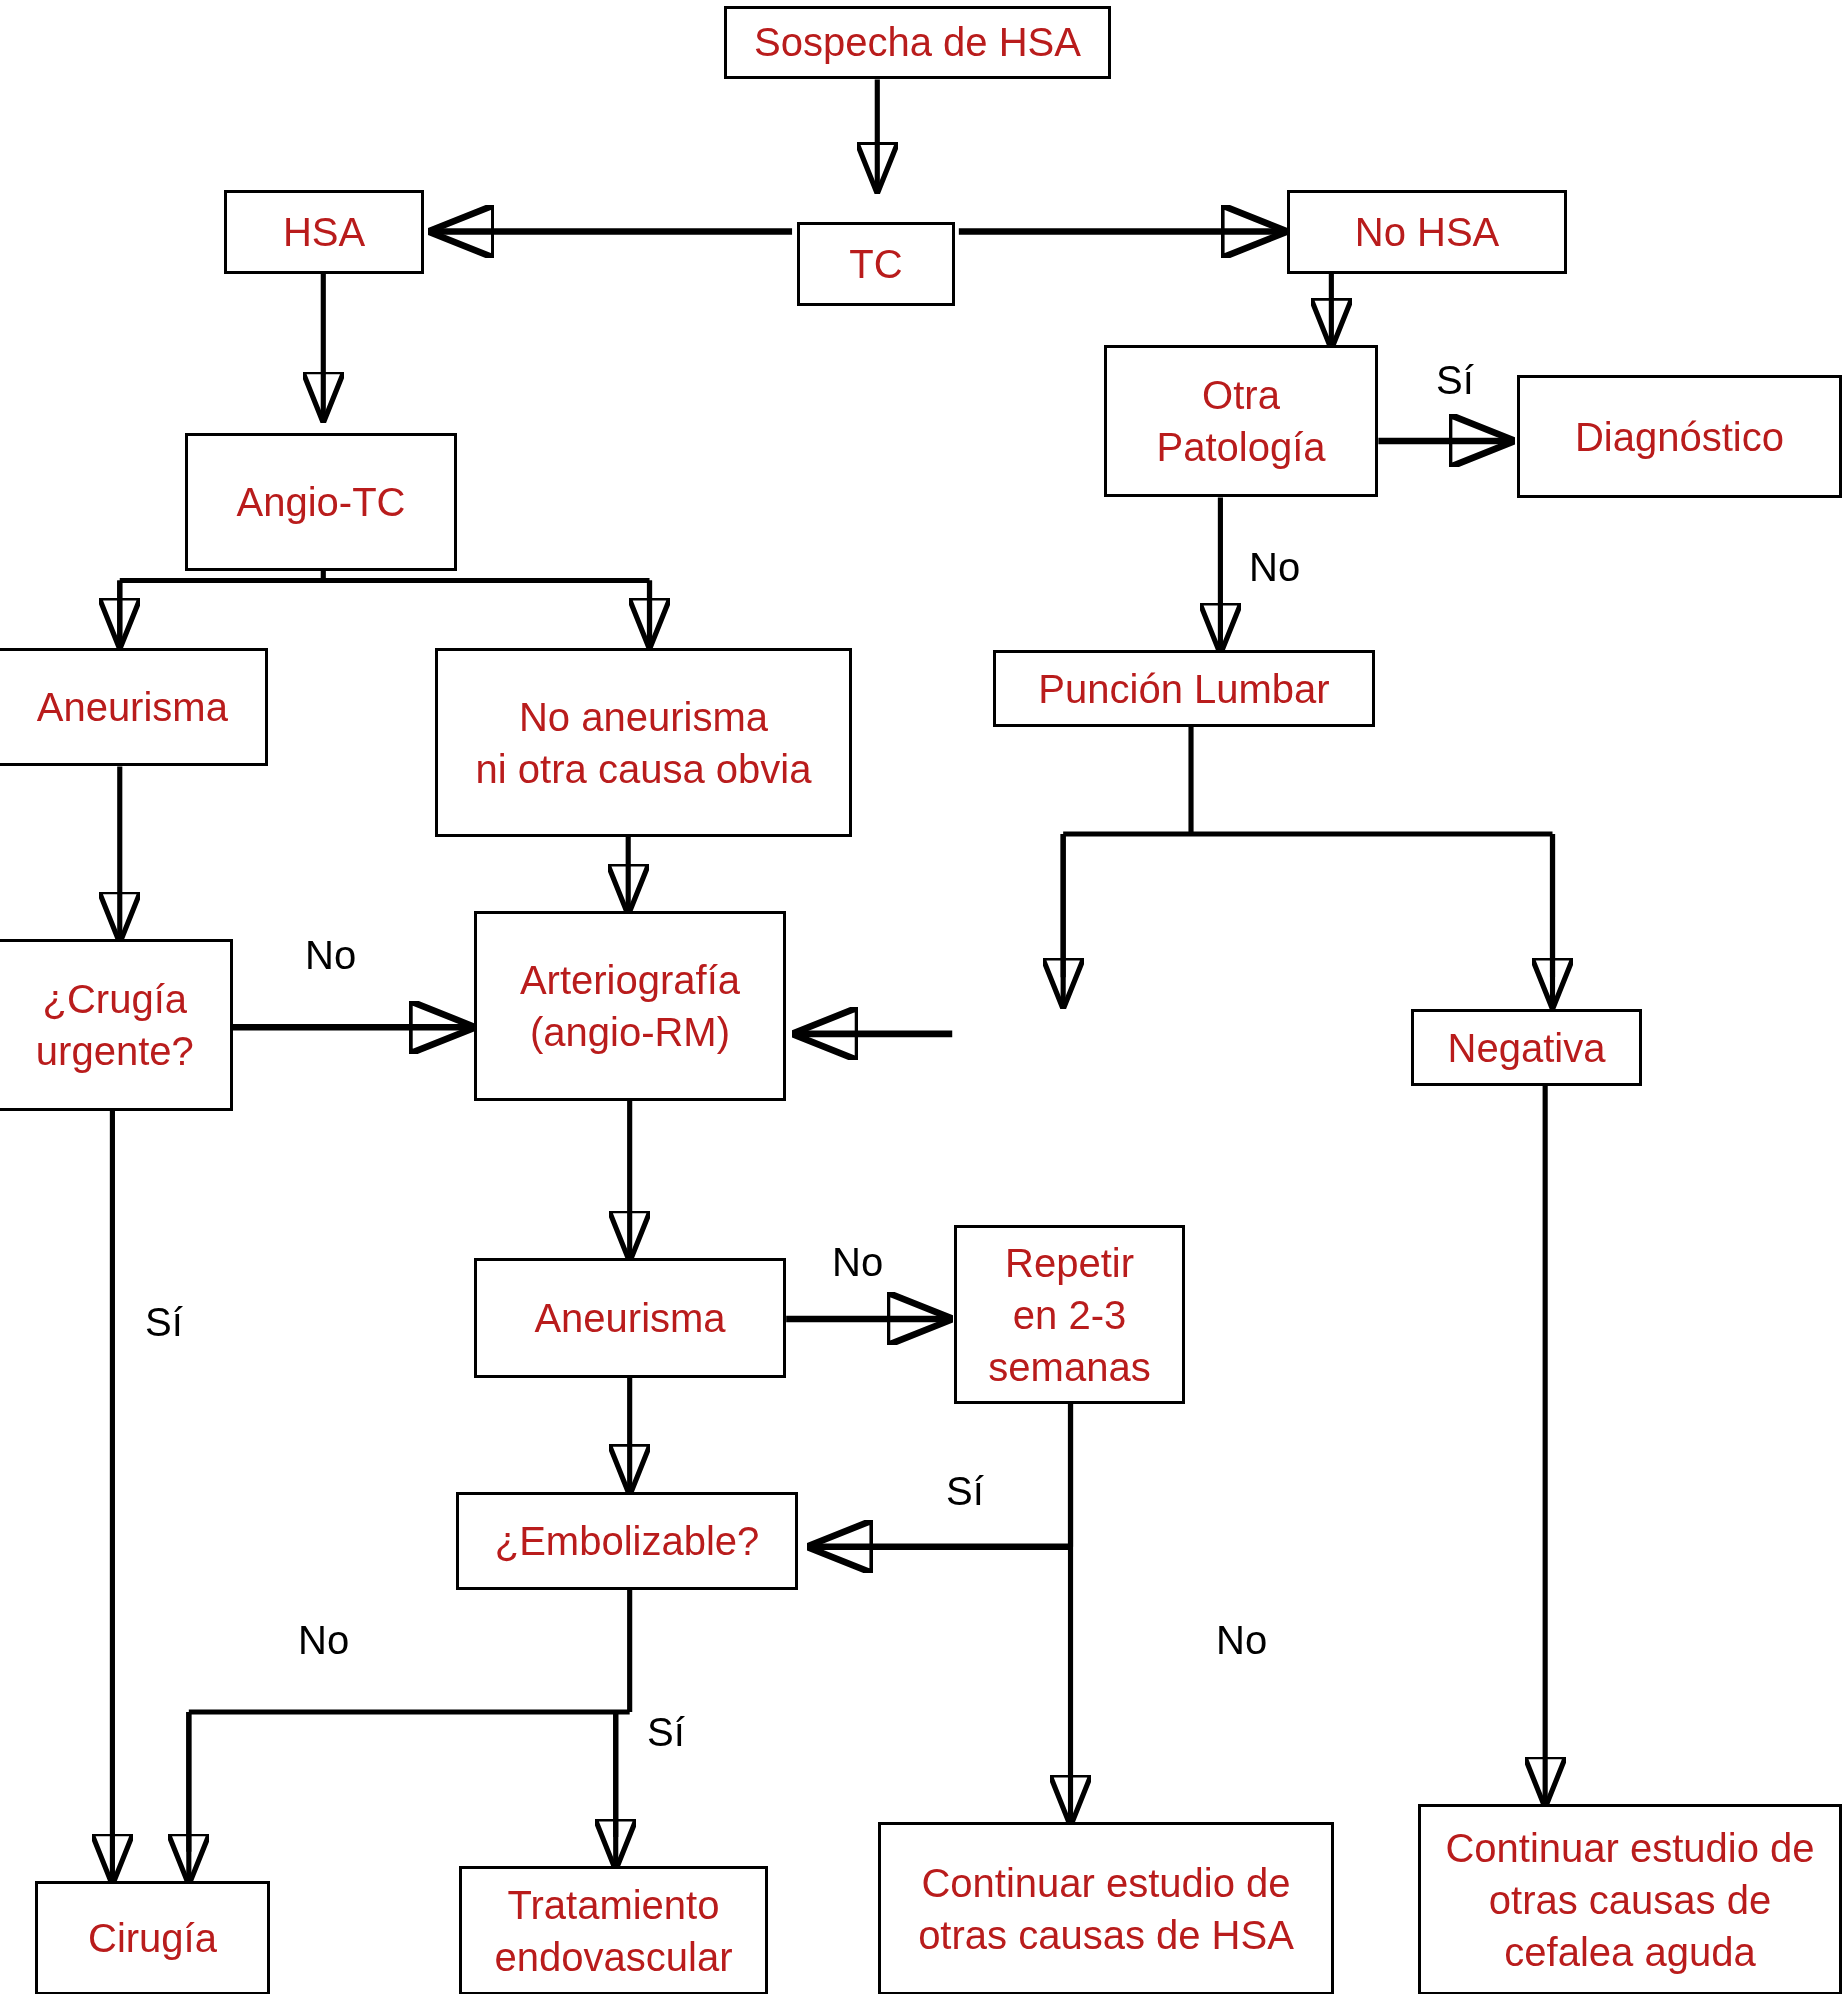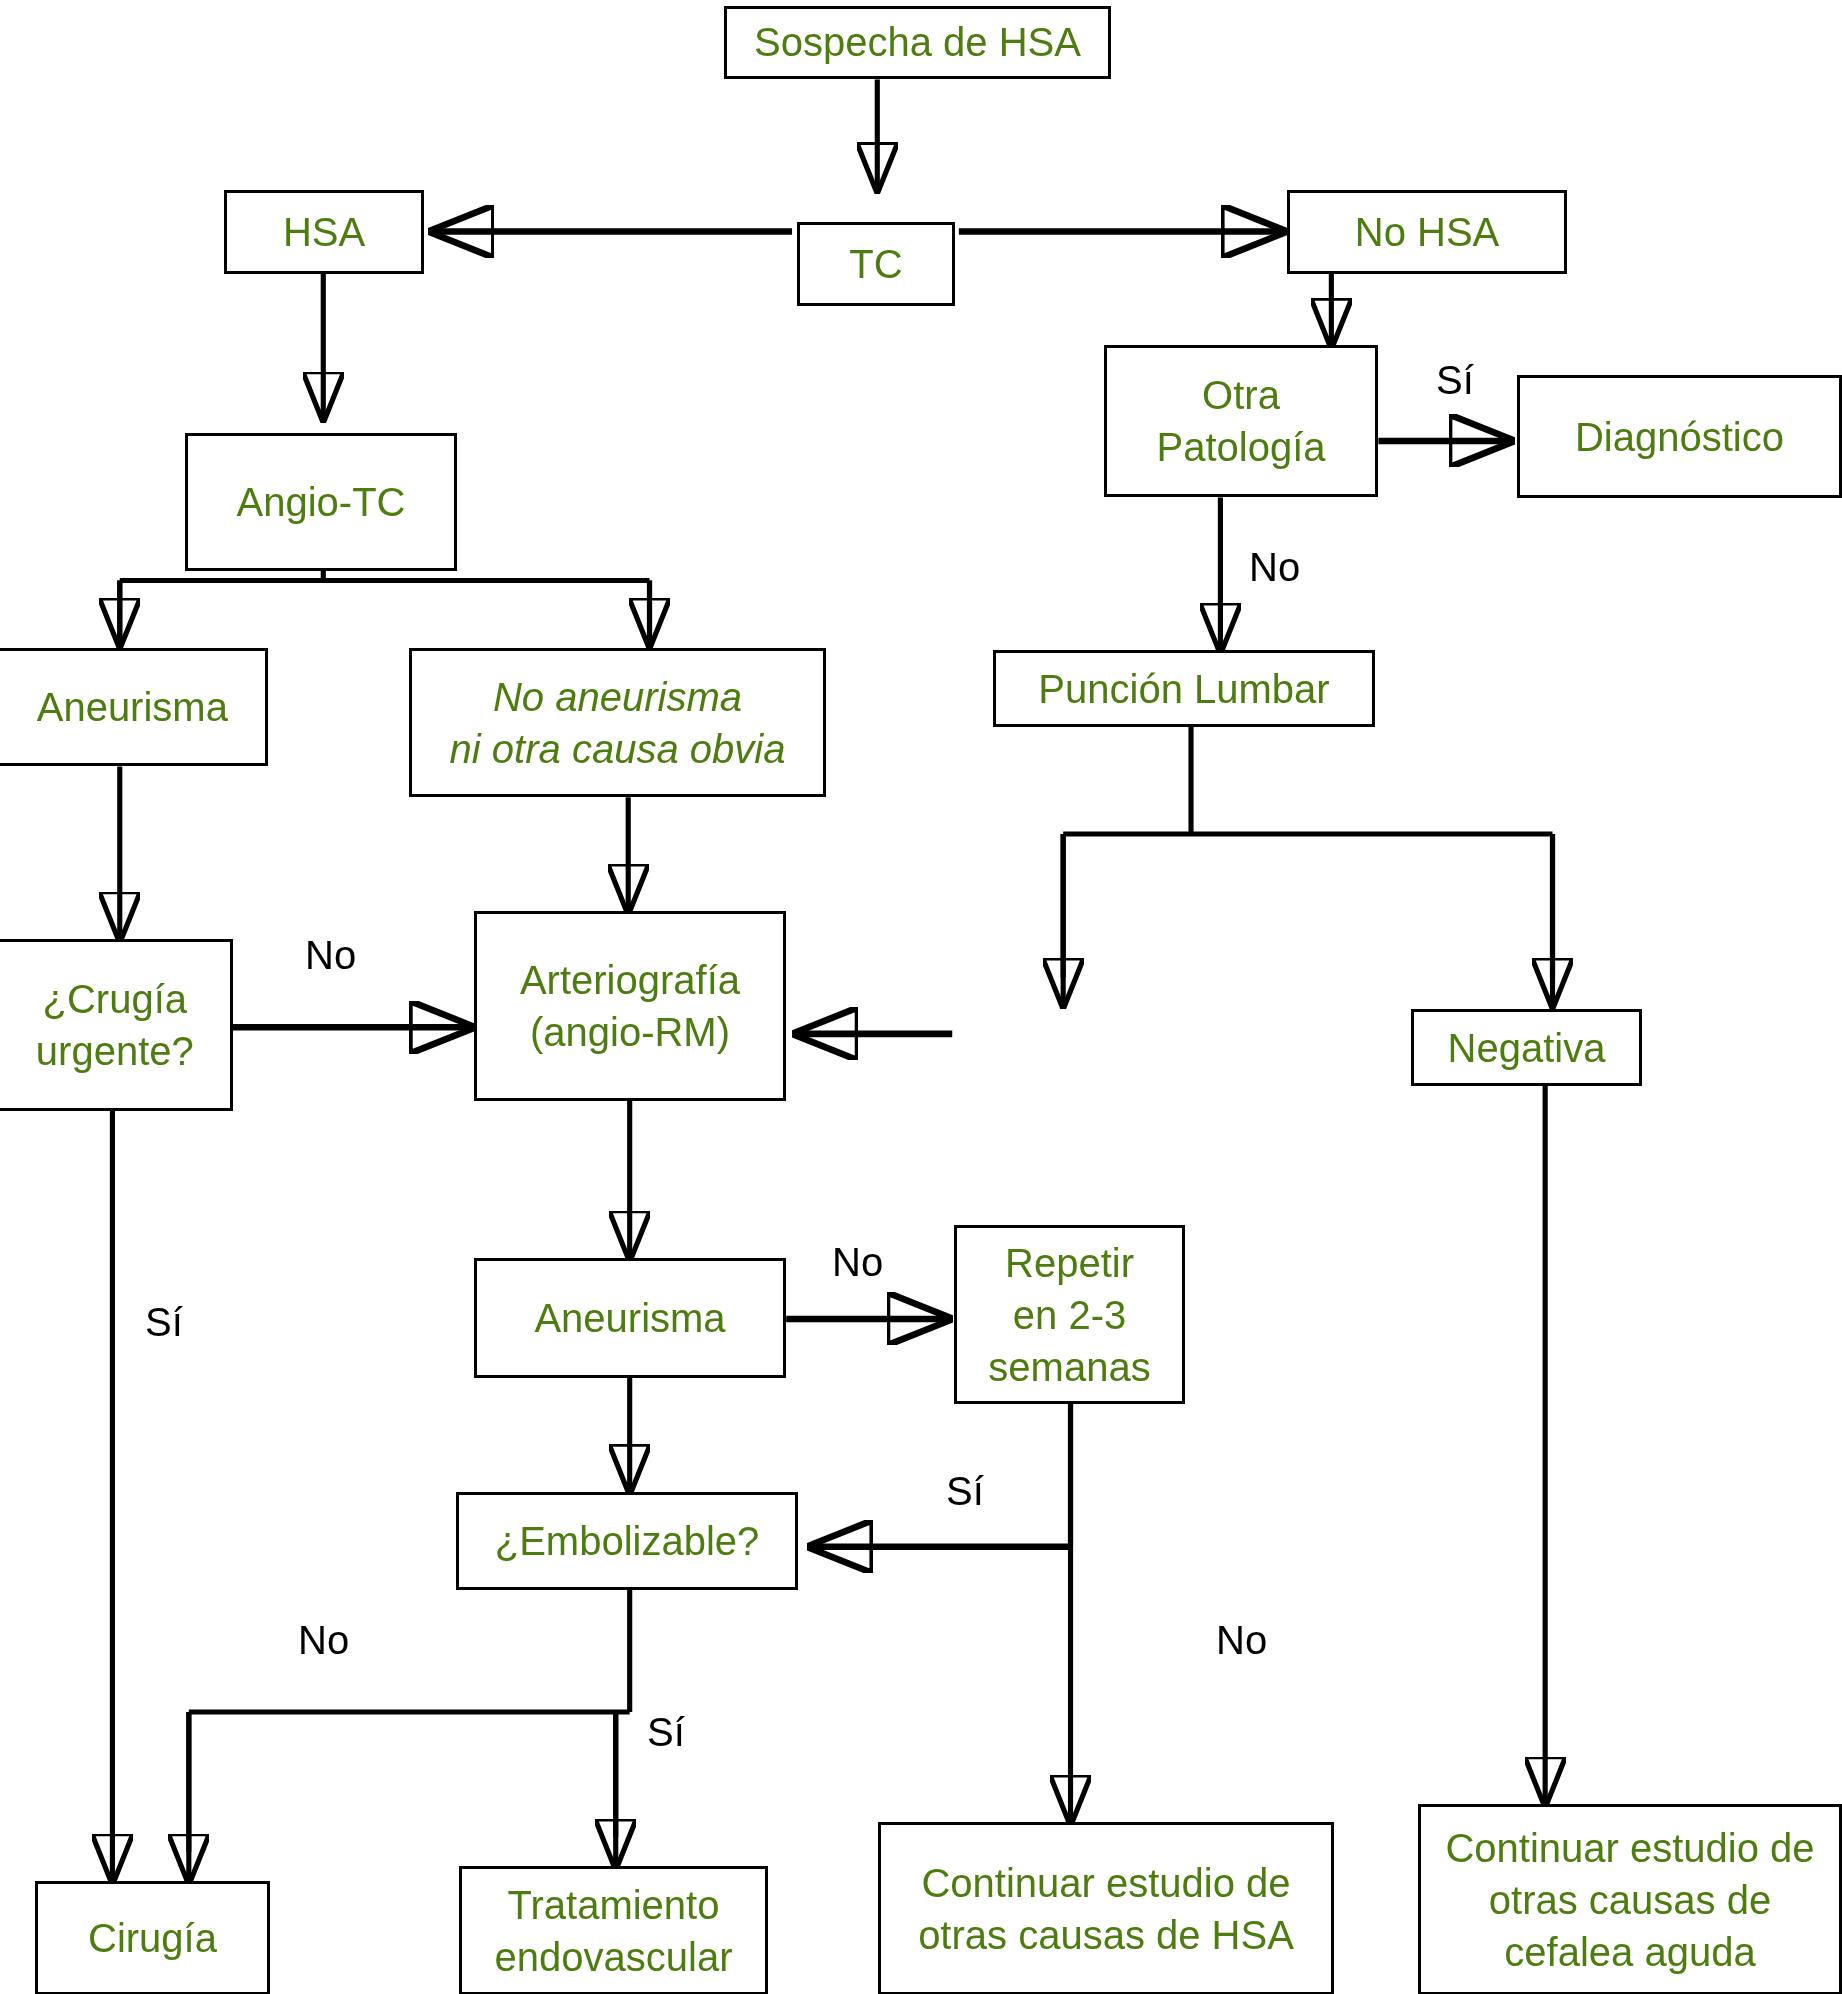--- a/index.html
+++ b/index.html
@@ -17,21 +17,21 @@
   }
   .node {
     position: absolute;
     box-sizing: border-box;
     border: 3.7px solid #000000;
     background: #ffffff;
     display: flex;
     align-items: center;
     justify-content: center;
     text-align: center;
-    color: #4d7c0f;
+    color: #b91c1c;
     font-size: 40px;
     line-height: 1.30;
     z-index: 3;
     white-space: pre-line;
     padding: 0 5.9px;
   }
   .edge-label {
     position: absolute;
     color: #000000;
     font-size: 40px;
@@ -125,21 +125,21 @@
 
   <div class="node" style="left:185px; top:419px; width:272px; height:138px;margin-top:14px;">Angio-TC</div>
 
   <div class="node" style="left:1104px; top:345px; width:274px; height:152px;">Otra
 Patología</div>
 
   <div class="node" style="left:1517px; top:375px; width:325px; height:123px;">Diagnóstico</div>
 
   <div class="node" style="left:-3.7px; top:648px; width:272px; height:118px;">Aneurisma</div>
 
-  <div class="node" style="left:409px; top:648px; width:417px; height:149px;font-style:italic;">No aneurisma
+  <div class="node" style="left:435px; top:648px; width:417px; height:189px;">No aneurisma
 ni otra causa obvia</div>
 
   <div class="node" style="left:993px; top:650px; width:382px; height:77px;">Punción Lumbar</div>
 
   <div class="node" style="left:-3.7px; top:939px; width:237px; height:172px;">¿Crugía
 urgente?</div>
 
   <div class="node" style="left:474px; top:911px; width:312px; height:190px;">Arteriografía
 (angio-RM)</div>
 

